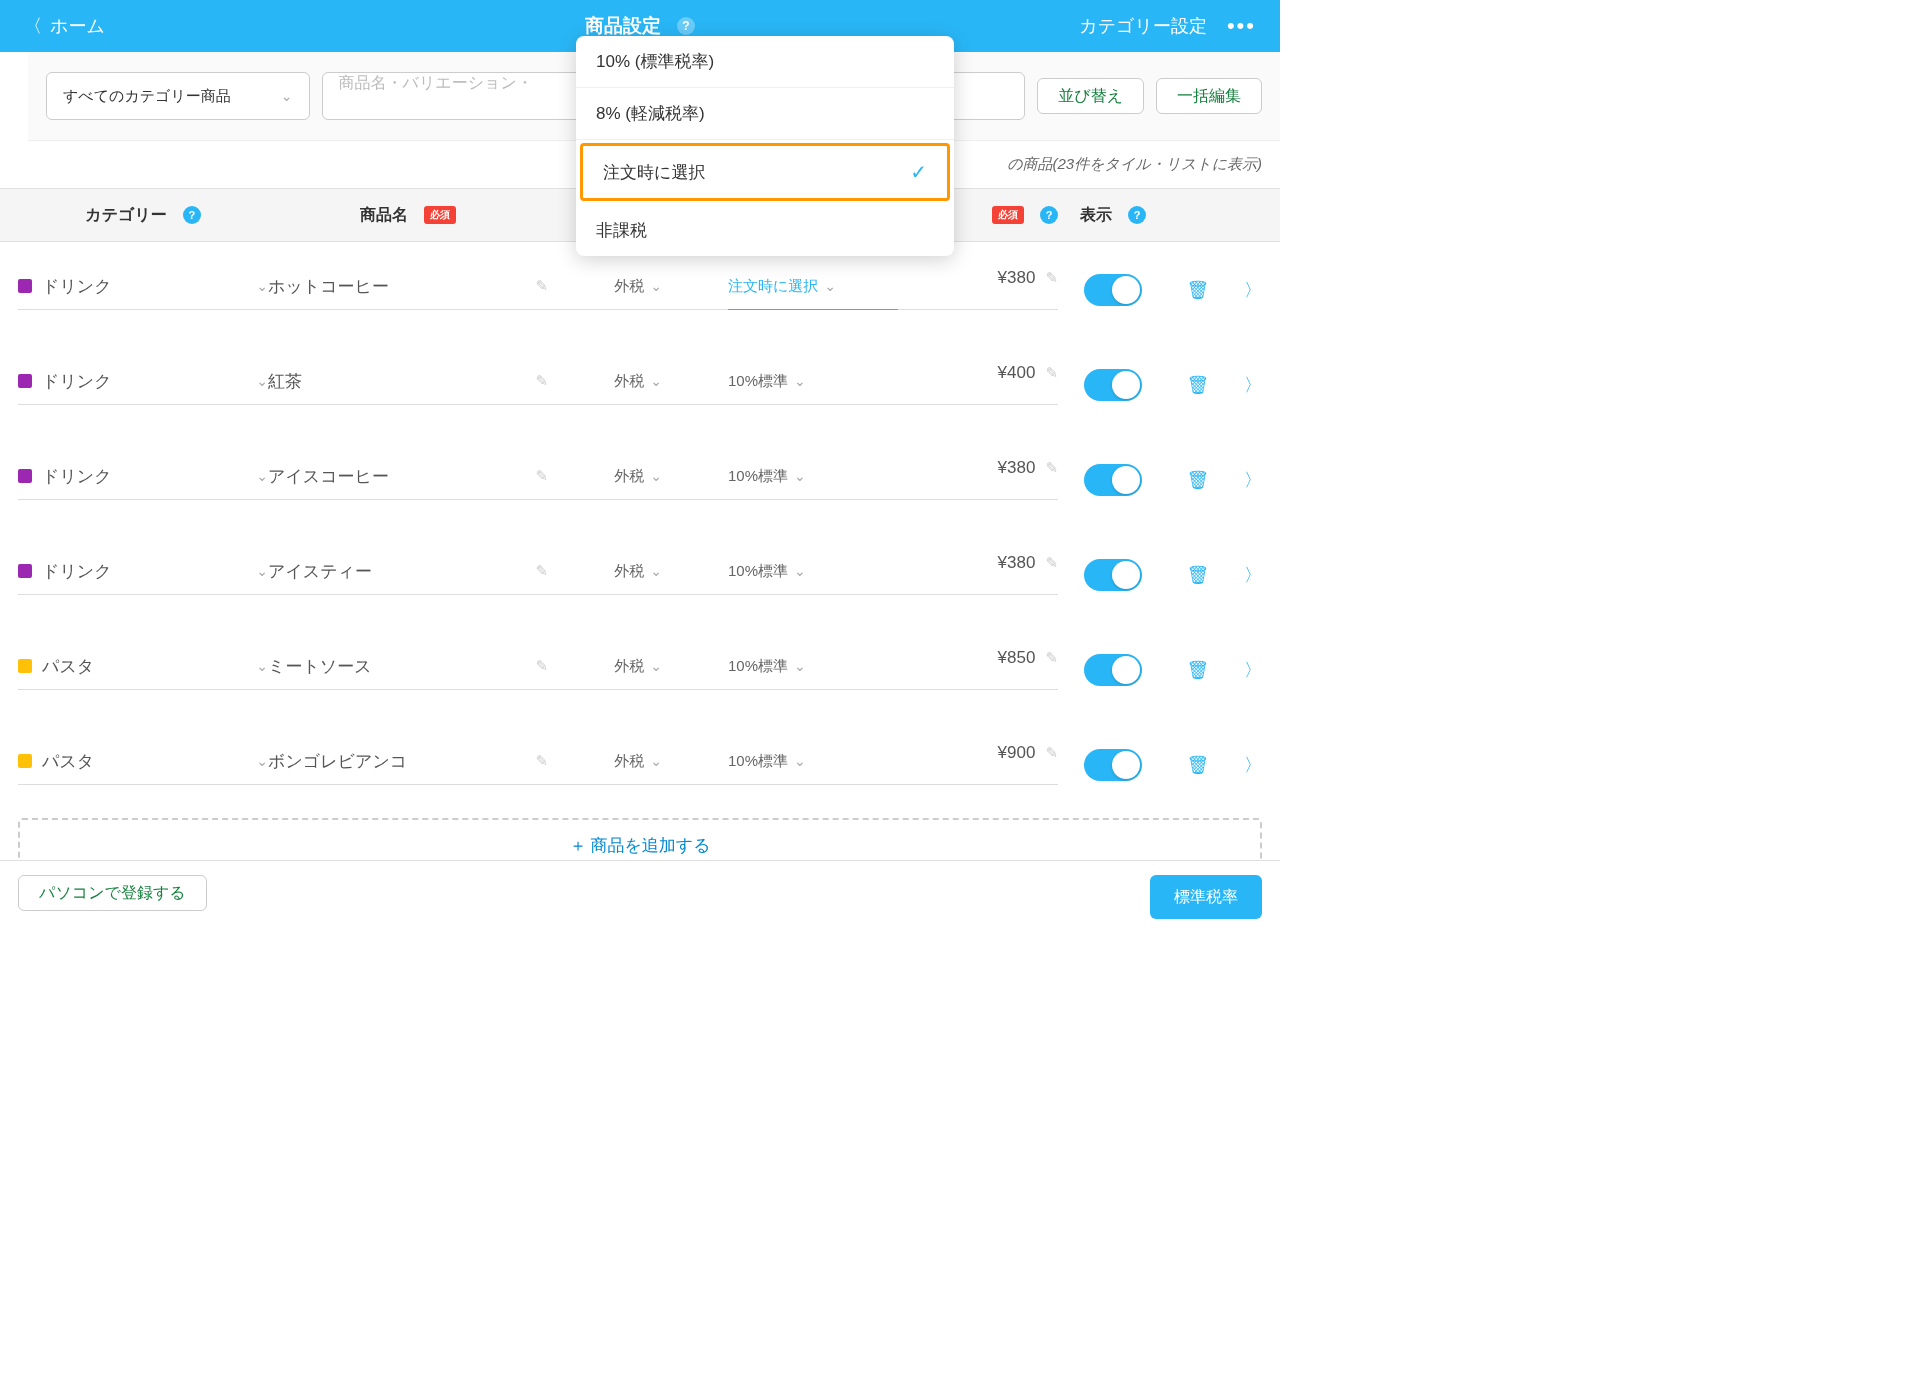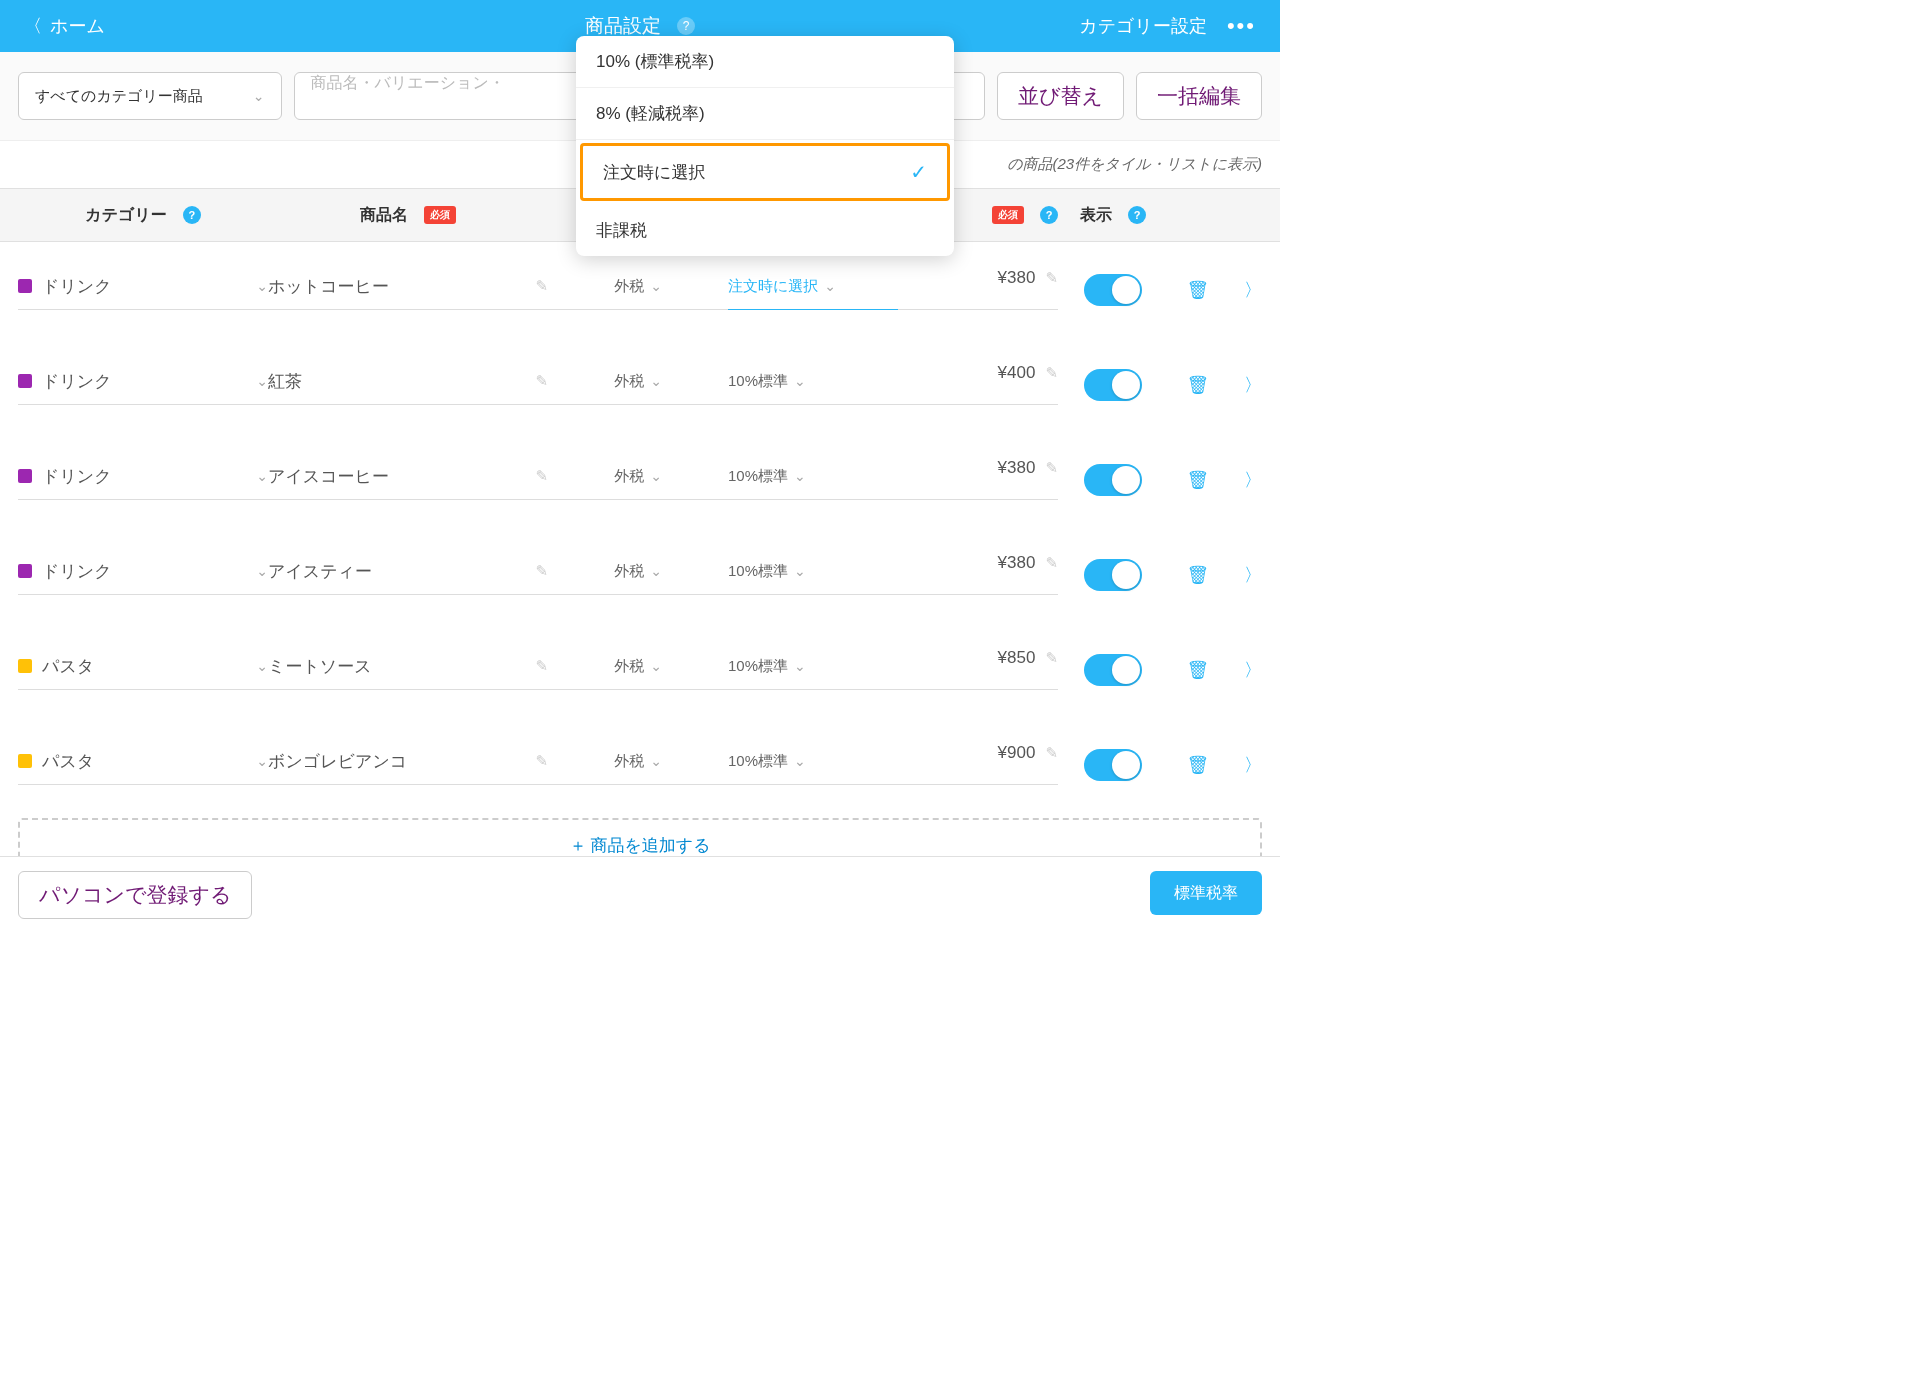--- a/index.html
+++ b/index.html
@@ -1,28 +1,28 @@
 <!DOCTYPE html>
 <html><head>
 <meta charset="utf-8">
 <style>
 * { margin: 0; padding: 0; box-sizing: border-box; }
 body { font-family: -apple-system, "Hiragino Sans", sans-serif; background: #fff; width: 1280px; height: 933px; overflow: hidden; position: relative; }
 
 .header { background: #29b6f6; height: 52px; display: flex; align-items: center; justify-content: space-between; padding: 0 24px; color: #fff; }
 .header-left { display: flex; align-items: center; gap: 8px; font-size: 18px; }
-.header-center { font-size: 19px; font-weight: 400; display: flex; align-items: center; gap: 16px; position: absolute; left: 50%; transform: translateX(-50%); }
+.header-center { font-size: 19px; font-weight: 700; display: flex; align-items: center; gap: 16px; position: absolute; left: 50%; transform: translateX(-50%); }
 .header-right { display: flex; align-items: center; gap: 20px; font-size: 18px; }
 .help-badge { width: 18px; height: 18px; border-radius: 50%; background: rgba(255,255,255,0.3); display: inline-flex; align-items: center; justify-content: center; font-size: 12px; }
 .dots { font-size: 22px; letter-spacing: 2px; }
 
-.toolbar { background: #fafafa; padding: 20px 18px; display: flex; align-items: center; gap: 12px; border-bottom: 1px solid #eee; }
+.toolbar { background: #fafafa; padding: 20px 18px; display: flex; align-items: center; gap: 12px; border-bottom: 1px solid #eee; margin-left: 28px; }
 .select-box { background: #fff; border: 1px solid #ccc; border-radius: 6px; height: 48px; display: flex; align-items: center; padding: 0 16px; font-size: 15px; color: #333; gap: 50px; }
 .search-box { flex: 1; background: #fff; border: 1px solid #ccc; border-radius: 6px; height: 48px; padding: 0 16px; font-size: 16px; color: #bbb; }
-.btn { background: #fff; border: 1px solid #ccc; border-radius: 6px; height: 48px; padding: 0 20px; font-size: 21px; color: #701a75; display: flex; align-items: center; }
+.btn { background: #fff; border: 1px solid #ccc; border-radius: 6px; height: 36px; padding: 0 20px; font-size: 16px; color: #15803d; display: flex; align-items: center; }
 
 .summary { text-align: right; padding: 14px 18px; font-size: 15px; color: #666; background: #fff; font-style: italic; }
 
 .table-header { background: #f5f5f5; display: grid; grid-template-columns: 250px 280px 180px 170px 160px 110px 60px 50px; height: 54px; align-items: center; padding: 0 18px; border-top: 1px solid #e0e0e0; border-bottom: 1px solid #e0e0e0; }
 .th { font-size: 16px; font-weight: 600; color: #333; display: flex; align-items: center; gap: 16px; }
 .th.center { justify-content: center; }
 .req-badge { background: #f44336; color: #fff; font-size: 10px; padding: 2px 6px; border-radius: 3px; }
 .help-icon { width: 18px; height: 18px; border-radius: 50%; background: #29b6f6; color: #fff; display: inline-flex; align-items: center; justify-content: center; font-size: 11px; font-weight: bold; }
 
 .rows { background: #fff; }

